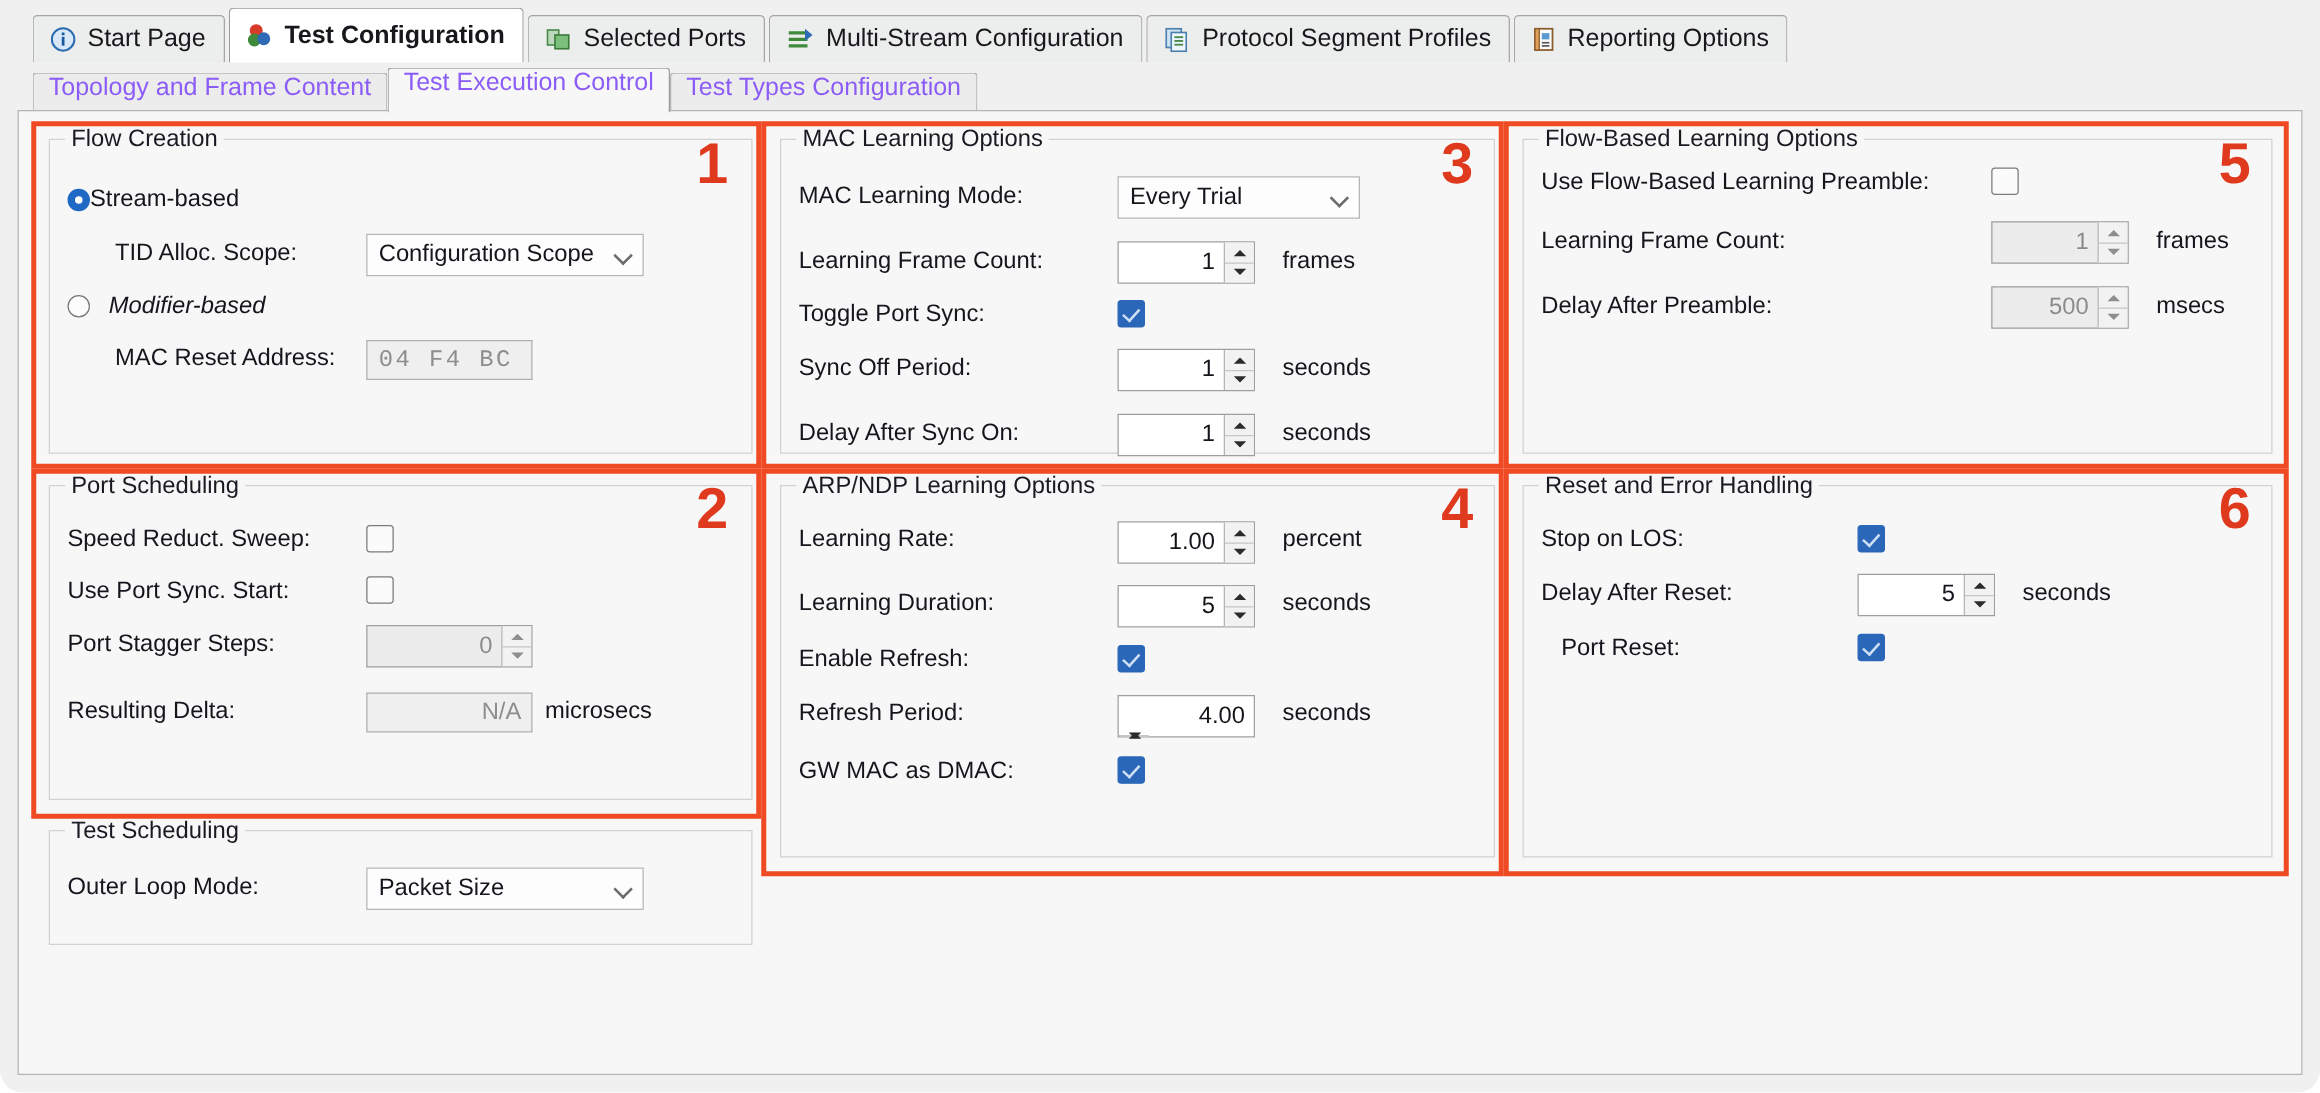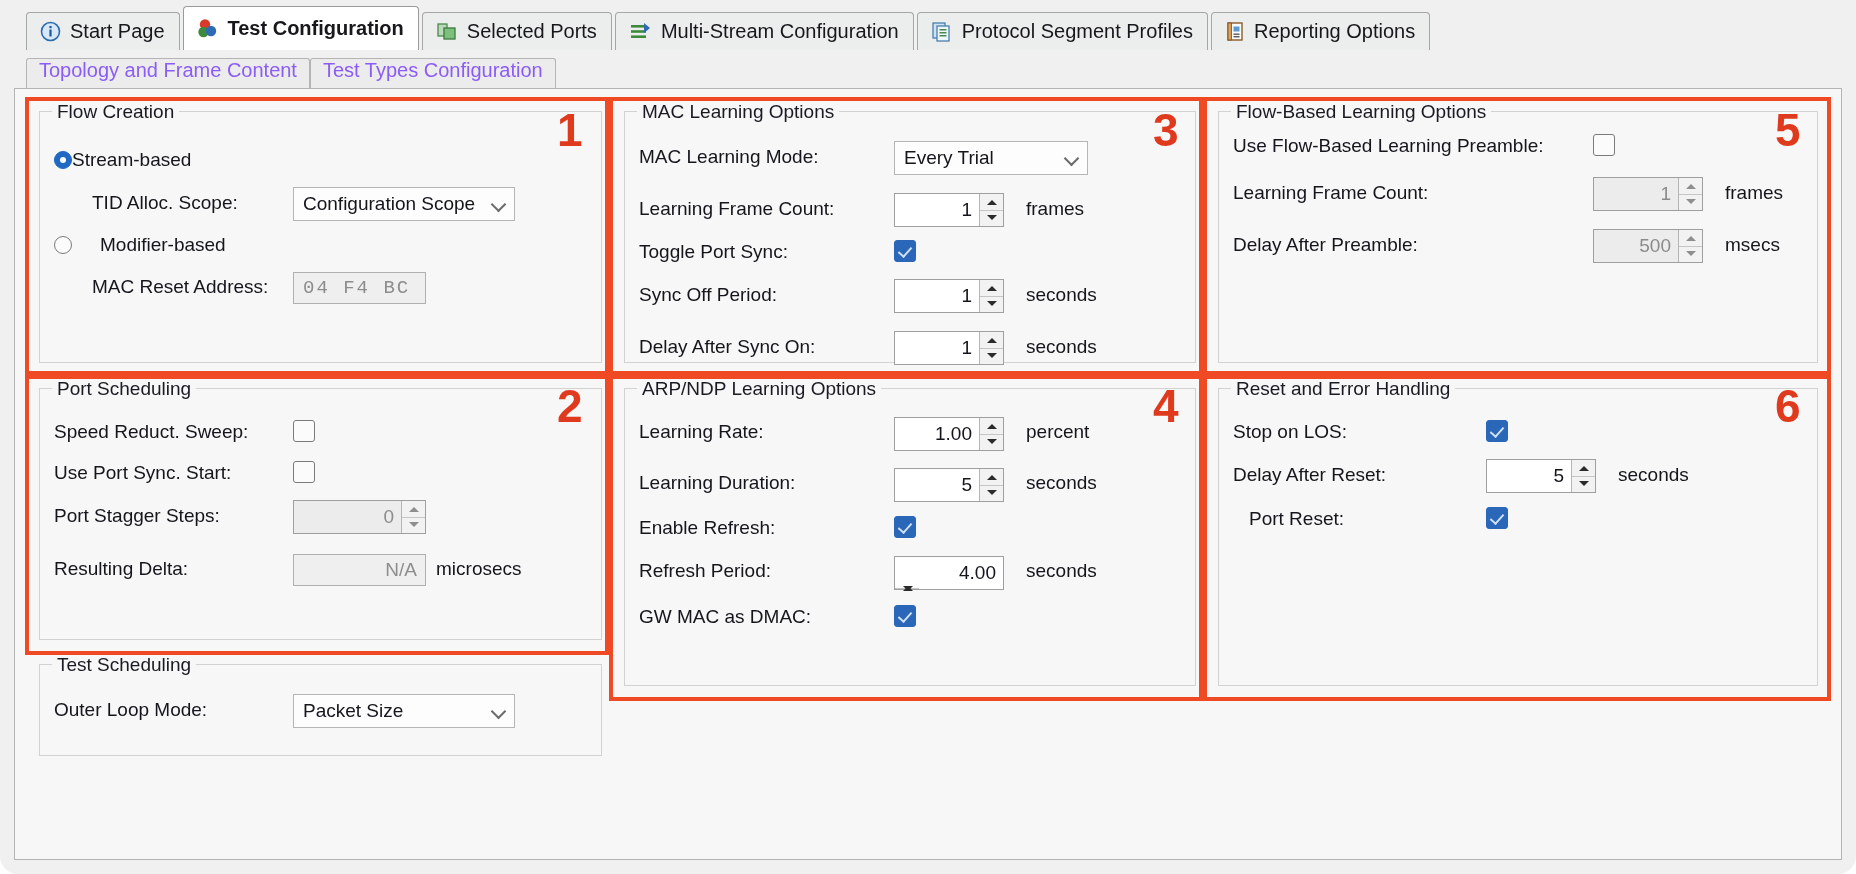--- a/index.html
+++ b/index.html
@@ -329,20 +329,23 @@
         <rect x="8.5" y="15" width="6" height="1.4" fill="#5a5a5a"></rect>
       </svg>
       <span>Reporting Options</span>
     </div>
   </div>
 
   <div id="subtabs">
     <div class="subtab">
       <span>Topology and Frame Content</span>
     </div>
+    <div class="subtab active">
+      <span>Test Execution Control</span>
+    </div>
     <div class="subtab">
       <span>Test Types Configuration</span>
     </div>
   </div>
 
   <div id="pane">
 
     <div class="group" style="left:24px; top:22px; width:563px; height:252px;">
       <div class="legend">Flow Creation</div>
 
@@ -352,21 +355,21 @@
       </div>
 
       <div class="row" style="left:52px; top:80px;">
         <span class="lbl">TID Alloc. Scope:</span>
       </div>
       <div class="combo" style="position:absolute; left:253px; top:75px; width:222px;">
         <span>Configuration Scope</span>
         <span class="chev"></span>
       </div>
 
-      <div class="row" style="left:14px; top:122px; gap:28px;">
+      <div class="row" style="left:14px; top:122px; gap:15px;font-style:italic;">
         <span class="radio"></span>
         <span class="lbl">Modifier-based</span>
       </div>
 
       <div class="row" style="left:52px; top:164px;">
         <span class="lbl">MAC Reset Address:</span>
       </div>
       <div class="txtbox ro mono" style="position:absolute; left:253px; top:160px; width:133px;">
         <span>04 F4 BC</span>
       </div>

